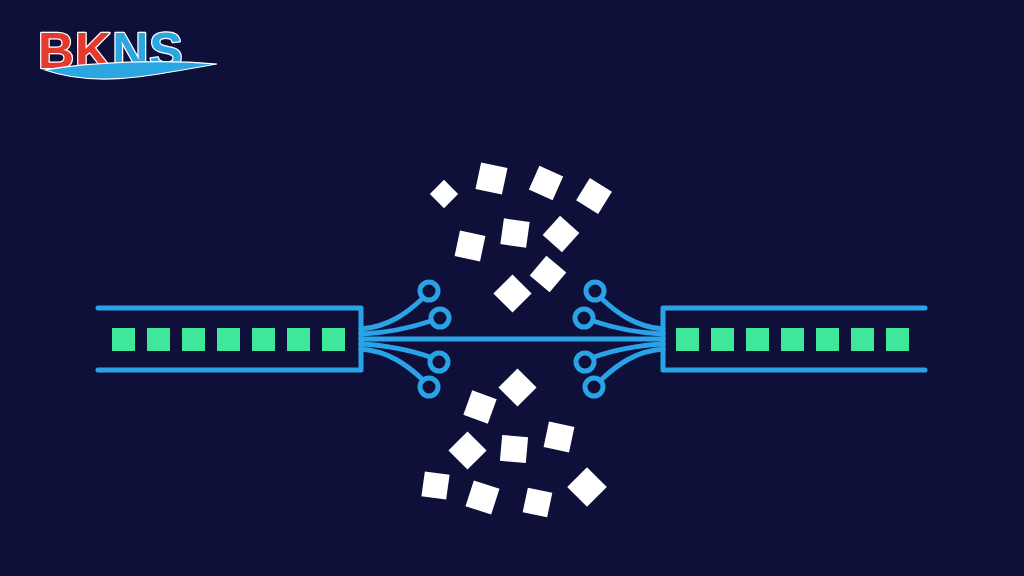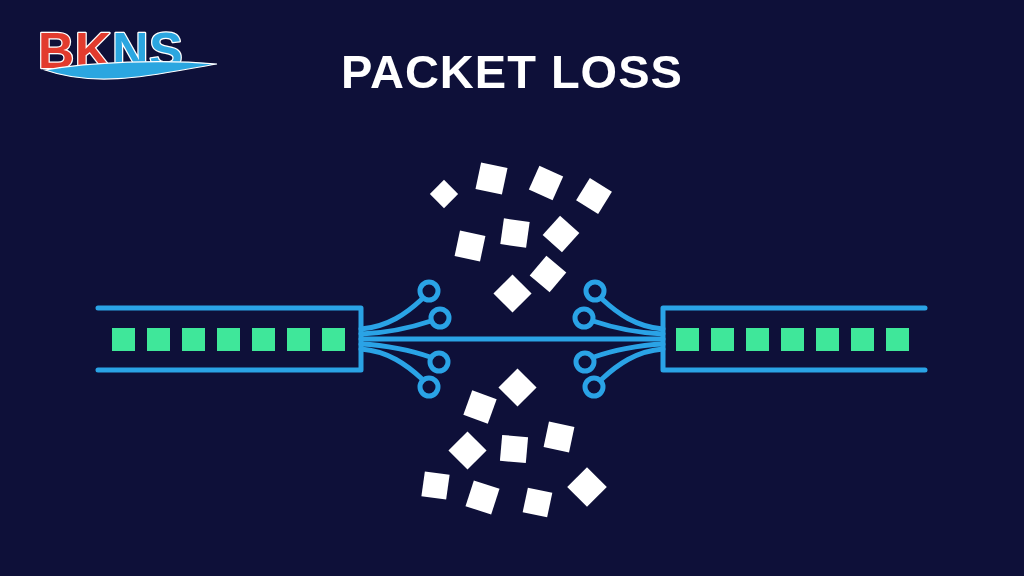--- a/index.html
+++ b/index.html
@@ -82,21 +82,20 @@
 </head>
 <body>
 
 <div class="stage">
 
   <svg class="logo" viewBox="0 0 190 78">
     <text x="2" y="44"><tspan class="bk">BK</tspan><tspan class="ns">NS</tspan></text>
     <path class="swoosh" d="M9,46 C55,38 125,35 181,40 C130,48 66,66 9,46 Z"></path>
   </svg>
 
-  <div class="title">PACKET LOSS</div>
 
   <svg class="diagram" viewBox="0 0 1024 576">
 
     <path class="pipe" d="M98,308 H361 M98,370 H361 M361,308 V370"></path>
 
     <path class="pipe" d="M663,308 H925 M663,370 H925 M663,308 V370"></path>
 
     <line class="pipe" x1="361" y1="339" x2="663" y2="339"></line>
 
     <g>

